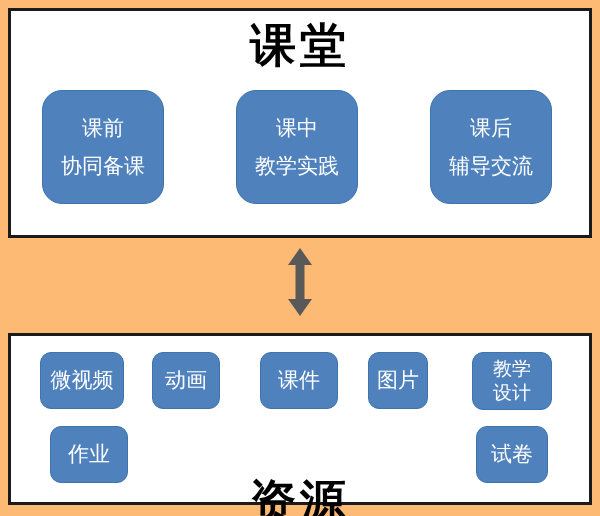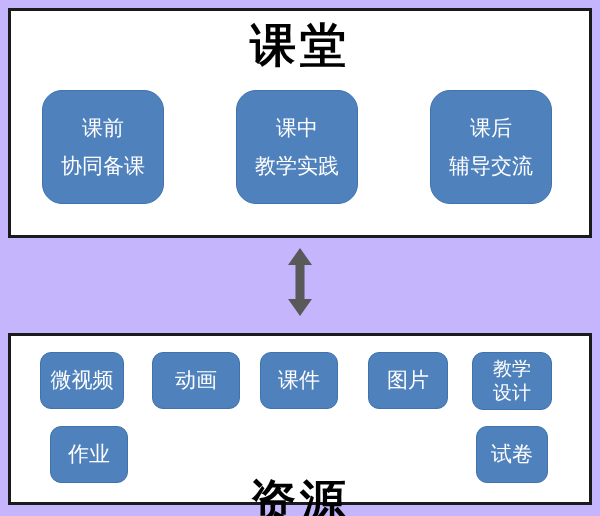--- a/index.html
+++ b/index.html
@@ -5,21 +5,21 @@
   html, body {
     margin: 0;
     padding: 0;
     background: #ffffff;
     font-family: "DejaVu Sans", "Liberation Sans", sans-serif;
   }
   .canvas {
     position: relative;
     width: 600px;
     height: 516px;
-    background: #c4b5fd;
+    background: #fdba74;
     overflow: hidden;
   }
   .frame {
     position: absolute;
     background: #ffffff;
     border: 3px solid #1b1b1b;
     box-sizing: border-box;
   }
   .frame-top   { left: 8px; top: 8px;   width: 584px; height: 230px; }
   .frame-bottom{ left: 8px; top: 333px; width: 584px; height: 172px; }
@@ -65,23 +65,23 @@
 
   .res-box {
     height: 57px;
     border-radius: 11px;
     font-size: 21px;
     line-height: 1.2;
   }
   .res-row1 { top: 352px; }
   .res-row2 { top: 426px; }
   .res-1 { left: 40px;  width: 84px; }
-  .res-2 { left: 152px; width: 88px; }
+  .res-2 { left: 152px; width: 68px; }
   .res-3 { left: 260px; width: 78px; }
-  .res-4 { left: 368px; width: 80px; }
+  .res-4 { left: 368px; width: 60px; }
   .res-5 { left: 472px; width: 80px; height: 58px; font-size: 19px; line-height: 1.25; }
   .res-6 { left: 42px;  width: 78px; margin-left: 8px; }
   .res-7 { left: 476px; width: 72px; }
 
   .connector {
     position: absolute;
     left: 285px;
     top: 248px;
     width: 30px;
     height: 68px;

